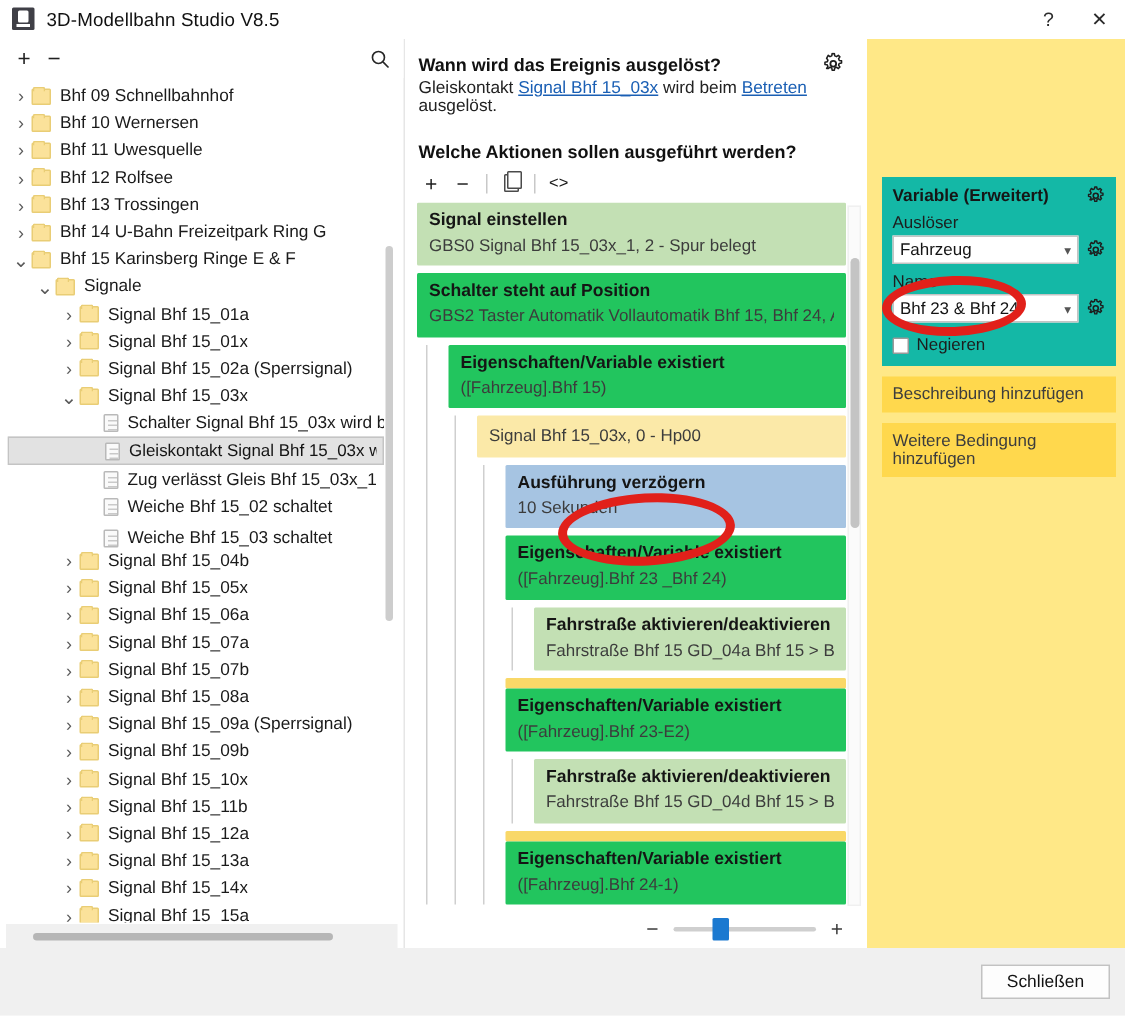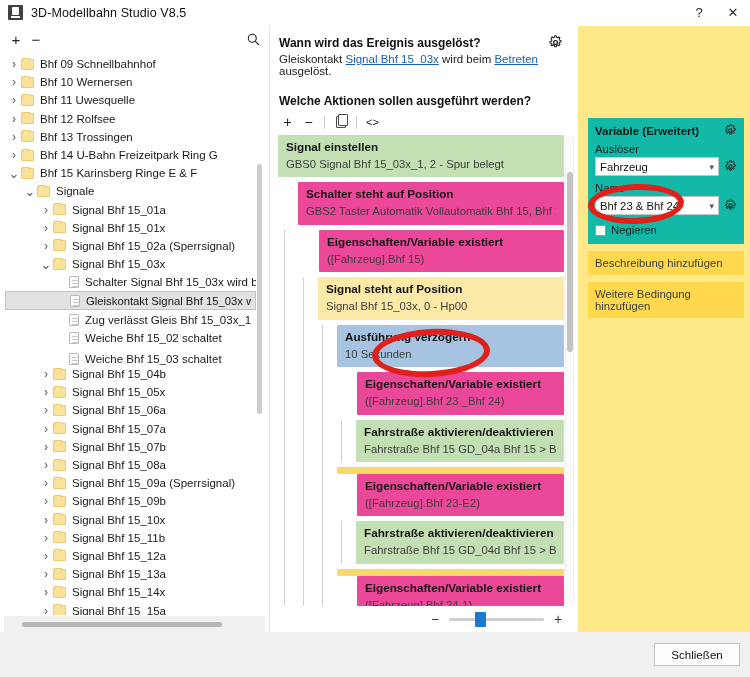--- a/index.html
+++ b/index.html
@@ -256,21 +256,21 @@
   }
   .blk {
     border-radius: 1px;
     padding: 5px 8px 6px 8px;
     margin-bottom: 5px;
     line-height: 1.28;
   }
   .blk .bt { font-weight: bold; font-size: 11.7px; color:#151515; white-space:nowrap; overflow:hidden;}
   .blk .bs { font-size: 11.3px; color:#3c3c3c; margin-top:2px; white-space:nowrap; overflow:hidden;}
   .g  { background:#c3e0b4; }
-  .y  { background:#ec4899;margin-left:20px; }
+  .y  { background:#22c55e; }
   .y2 { background:#fbe9a8; }
   .b  { background:#a6c4e2; }
   .nest {
     border-left: 1px solid #cfcfcf;
     padding-left: 14px;
     margin-left: 6px;
   }
   .nest > .nest { margin-left: 4px; }
   .ystrip { background:#f9d868; height:7px; margin-bottom:0px; border-radius:1px;}
 
@@ -610,21 +610,20 @@
               <div class="bt">Schalter steht auf Position</div>
               <div class="bs">GBS2 Taster Automatik Vollautomatik Bhf 15, Bhf 24, An</div>
             </div>
             <div class="nest">
               <div class="blk y">
                 <div class="bt">Eigenschaften/Variable existiert</div>
                 <div class="bs">([Fahrzeug].Bhf 15)</div>
               </div>
               <div class="nest">
                 <div class="blk y2">
-                  <div class="bt">Signal steht auf Position</div>
                   <div class="bs">Signal Bhf 15_03x, 0 - Hp00</div>
                 </div>
                 <div class="nest">
                   <div class="blk b">
                     <div class="bt">Ausführung verzögern</div>
                     <div class="bs">10 Sekunden</div>
                   </div>
                   <div class="blk y">
                     <div class="bt">Eigenschaften/Variable existiert</div>
                     <div class="bs">([Fahrzeug].Bhf 23 _Bhf 24)</div>

